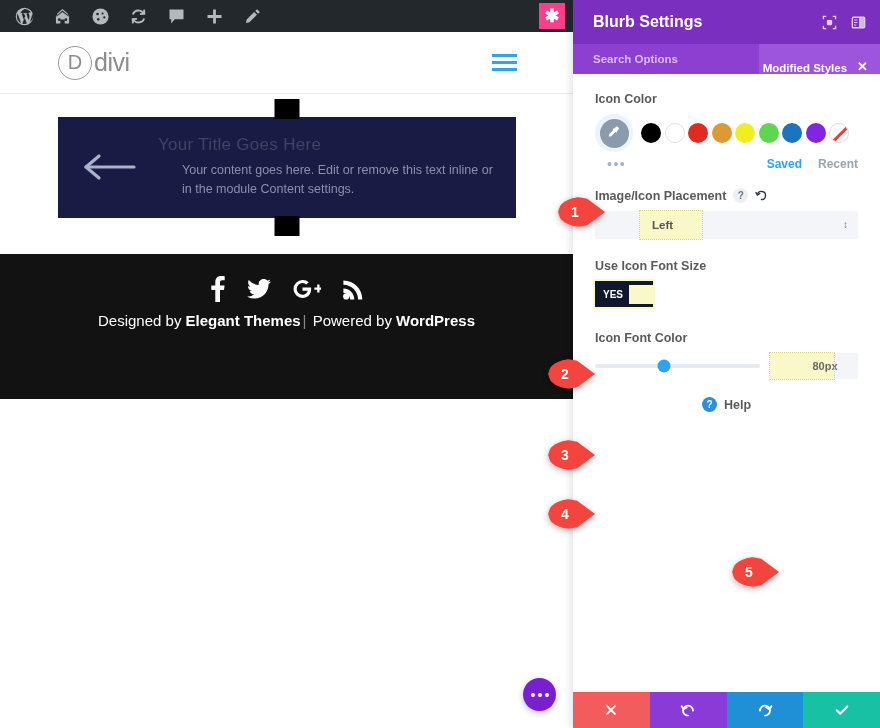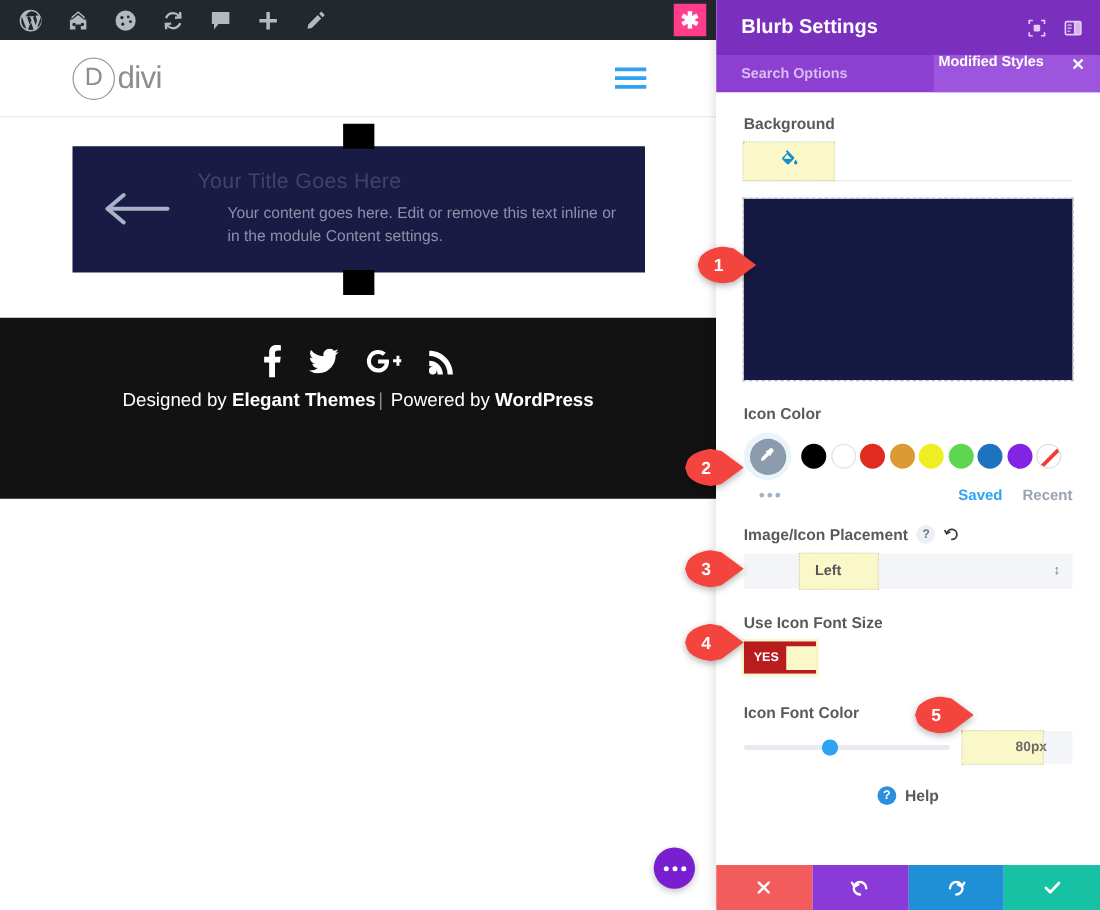--- a/index.html
+++ b/index.html
@@ -92,21 +92,21 @@
   .panel-title { color:#fff; font-size:16px; font-weight:700; }
   .panel-head-icons { display:flex; align-items:center; gap:14px; }
   .panel-head-icons .ph-ico { color:#e3ccf5; display:flex; align-items:center; }
 
   .panel-search {
     background:#8c3fd0; height:30px; display:flex; align-items:center;
     justify-content:space-between; padding:0 0 0 20px; flex:0 0 auto;
   }
   .search-ph { color:#d8bdf0; font-size:11.5px; font-weight:700; }
   .modified-pill {
-    background:#9d55dd; height:30px; display:flex; align-items:flex-start; gap:22px;
+    background:#9d55dd; height:30px; display:flex; align-items:flex-end; gap:10px;
     padding:0 12px 0 4px; color:#fff; font-size:11.5px; font-weight:700;
   }
   .modified-pill .x { font-size:13px; }
 
   .panel-body { flex:1 1 auto; overflow:hidden; padding:18px 22px 0; position:relative; background:#fff; }
 
   .field { margin-bottom:4px; }
   .field-label {
     font-size:12.5px; color:#5a5a5a; font-weight:700; margin-bottom:8px;
     display:flex; align-items:center; gap:7px;
@@ -158,21 +158,21 @@
     display:flex; align-items:stretch; height:28px; background:#f3f5f8; margin-bottom:20px;padding-left:45px;
   }
   .select-val {
     width:62px; background:#faf7c8; outline:1px dotted #d8d48a;
     display:flex; align-items:center; padding-left:12px; font-size:11.5px; color:#555; font-weight:700;
   }
   .select-rest { flex:1; display:flex; align-items:center; justify-content:flex-end; padding-right:10px; }
   .caret { color:#6a7682; font-size:10px; line-height:1; }
 
   .toggle {
-    display:inline-flex; align-items:center; background:#b91c1c; height:26px;
+    display:inline-flex; align-items:center; background:#0f172a; height:26px;
     outline:2px solid #faf7c8; width:58px; margin-bottom:20px;
   }
   .toggle .yes { color:#fff; font-size:10px; font-weight:700; padding:0 6px 0 8px; }
   .toggle .knob { width:26px; height:19px; background:#faf7c8; }
 
   .slider-row { display:flex; align-items:center; gap:0; margin-bottom:18px; }
   .slider-track {
     flex:1; height:4px; background:#e7ebf0; border-radius:2px; position:relative; margin-right:10px;
   }
   .slider-handle {
@@ -367,37 +367,20 @@
     <div class="panel-search">
       <div class="search-ph">Search Options</div>
       <div class="modified-pill">
         <span>Modified Styles</span>
         <span class="x">✕</span>
       </div>
     </div>
 
     <div class="panel-body">
 
-      <div class="field">
-        <div class="field-label">
-          <span>Background</span>
-        </div>
-        <div class="bg-tabs">
-          <div class="bg-tab">
-            <span>
-              <svg width="15" height="15" viewBox="0 0 16 16" fill="#1a8fd0">
-                  <path d="M6.1 1.1L4.9 2.3l1.2 1.2-4 4a1.2 1.2 0 000 1.7l3.8 3.8a1.2 1.2 0 001.7 0l4.2-4.2a1.2 1.2 0 000-1.7L6.1 1.1zM6 4.7l3.9 3.9H3.3L6 4.7z"></path>
-                  <path d="M13.4 9.4s-1.5 1.7-1.5 2.6a1.5 1.5 0 003 0c0-.9-1.5-2.6-1.5-2.6z"></path>
-                </svg>
-            </span>
-          </div>
-          <div class="bg-tab-rest"></div>
-        </div>
-        <div class="bg-preview"></div>
-      </div>
 
       <div class="field">
         <div class="field-label">
           <span>Icon Color</span>
         </div>
         <div class="swatches">
           <div class="eyedrop-wrap">
             <div class="eyedrop">
               <svg width="15" height="15" viewBox="0 0 16 16" fill="#ffffff">
                   <path d="M11.9 1.2a2 2 0 00-2.8 0L7.4 2.9l-.5-.5-1 1 .9.9-4.2 4.2a1.8 1.8 0 00-.5 1l-.2 1.8 1.8-.2a1.8 1.8 0 001-.5l4.2-4.2.9.9 1-1-.5-.5 1.7-1.7a2 2 0 000-2.8l-.1-.1z"></path>

